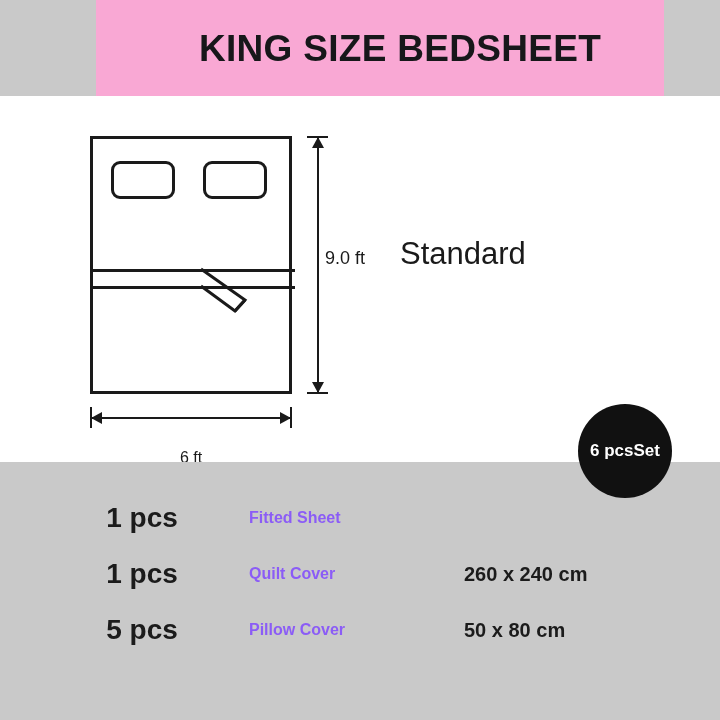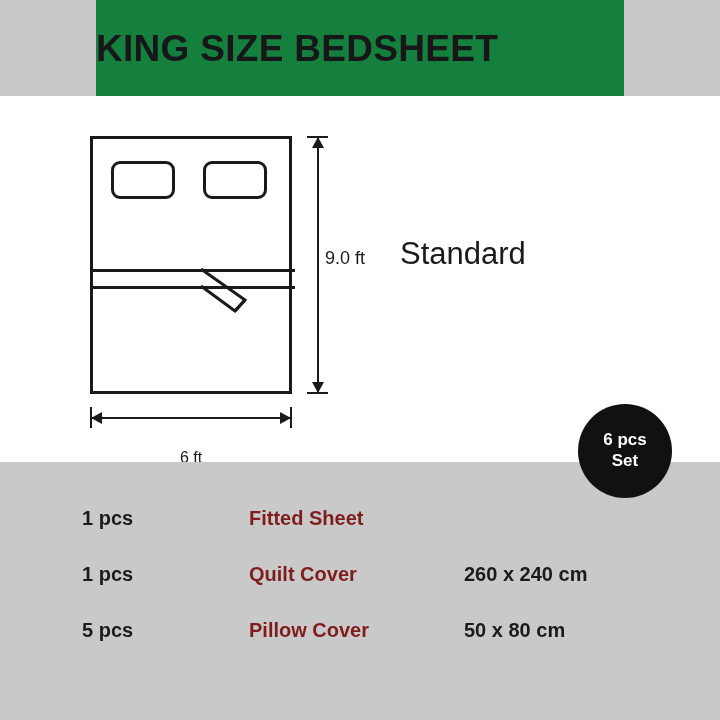--- a/index.html
+++ b/index.html
@@ -28,24 +28,25 @@
     width: 720px;
     height: 96px;
     background: #c9c9c9;
   }
   .header-title-wrap {
     position: absolute;
     left: 0;
     top: 0;
     width: 720px;
     height: 96px;
-    background: #15803d;
+    background: #f9a8d4;
     display: flex;
     align-items: center;
-    justify-content: flex-start;
+    justify-content: center;
+    padding-left: 40px;
   }
   .header-title-wrap.side-bands {
     left: 96px;
     width: 528px;
   }
   .header-title {
     font-size: 37px;
     font-weight: bold;
     letter-spacing: 0.3px;
     color: #17171a;
@@ -246,31 +247,32 @@
   .spec-row {
     position: relative;
     height: 56px;
     display: flex;
     align-items: center;
   }
   .spec-qty {
     position: absolute;
     left: 82px;
     width: 120px;
-    font-size: 20px;
+    font-size: 28px;
     font-weight: bold;
     color: #1b1b1b;
+    text-align: center;
   }
   .spec-item {
     position: absolute;
     left: 249px;
     width: 200px;
-    font-size: 20px;
-    font-weight: bold;
-    color: #7f1d1d;
+    font-size: 16px;
+    font-weight: bold;
+    color: #8b5cf6;
   }
   .spec-size {
     position: absolute;
     left: 464px;
     width: 250px;
     font-size: 20px;
     font-weight: bold;
     color: #1b1b1b;
   }
 
@@ -278,21 +280,21 @@
   .badge {
     position: absolute;
     left: 578px;
     top: 404px;
     width: 94px;
     height: 94px;
     border-radius: 50%;
     background: #111111;
     color: #ffffff;
     display: flex;
-    flex-direction: column;
+    flex-direction: row;
     align-items: center;
     justify-content: center;
     font-size: 17px;
     font-weight: bold;
     line-height: 1.22;
   }
 </style>
 </head>
 <body>
 

